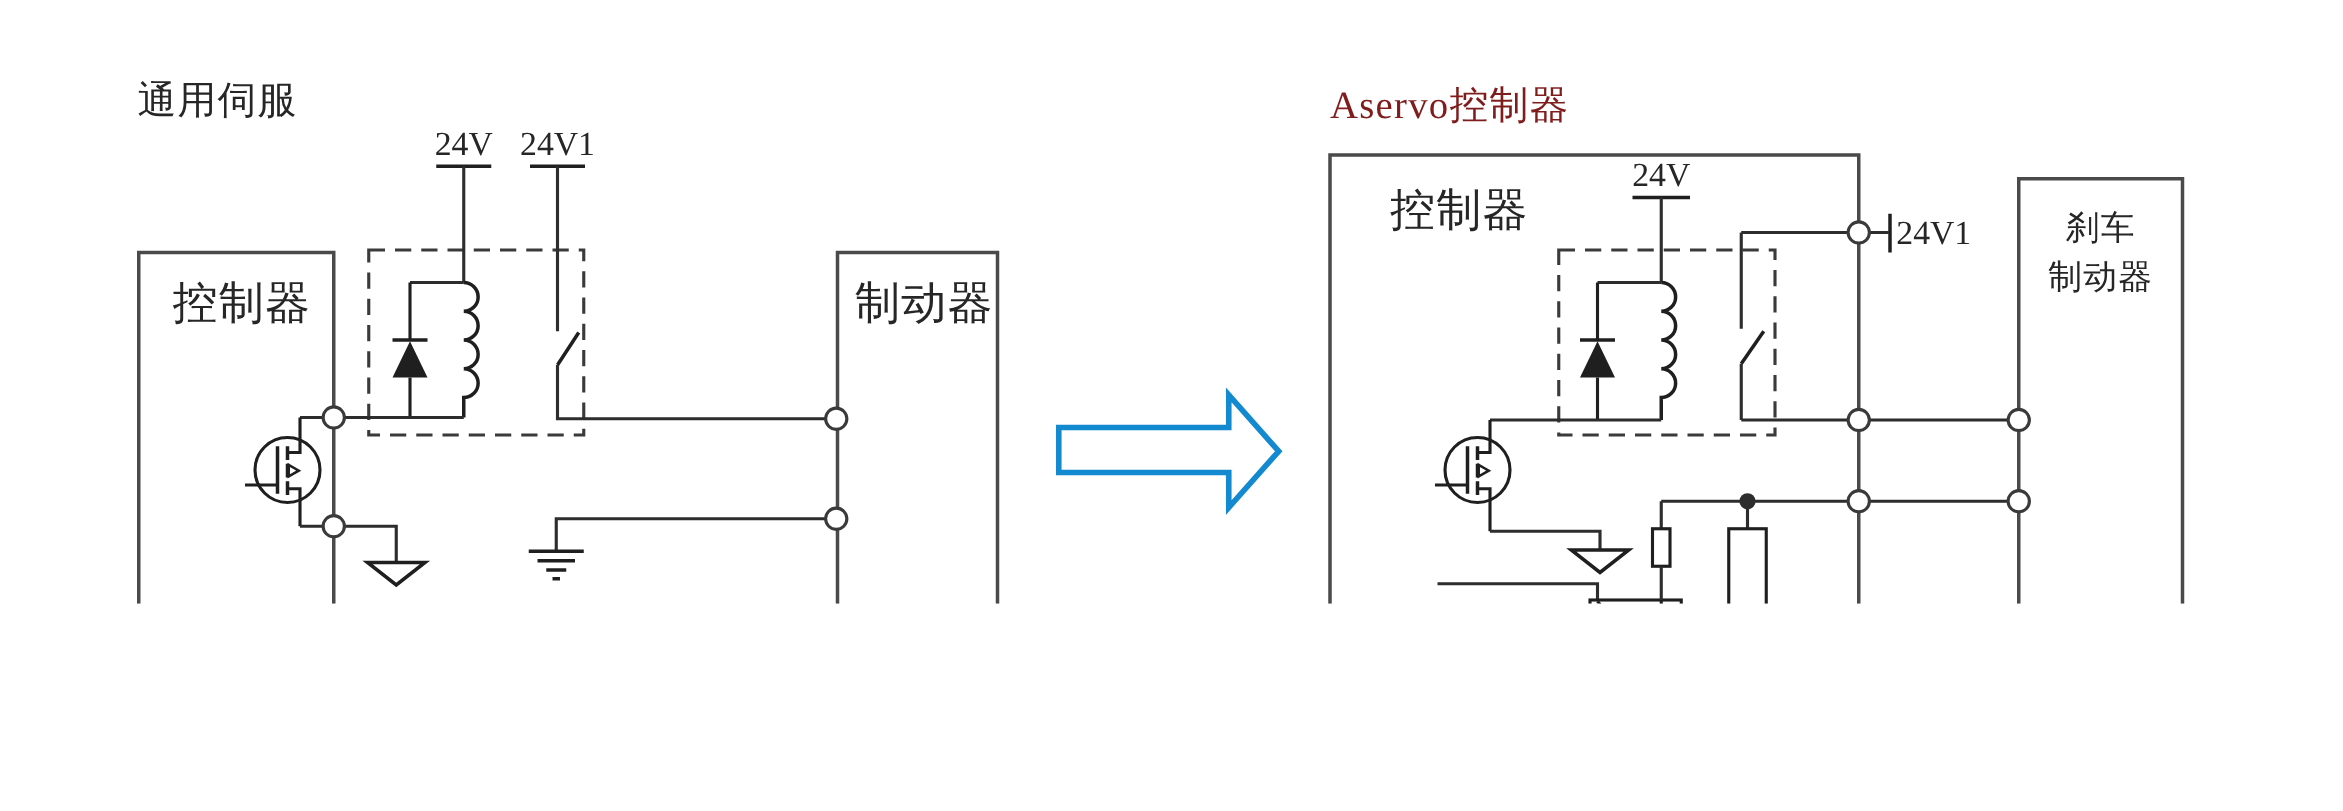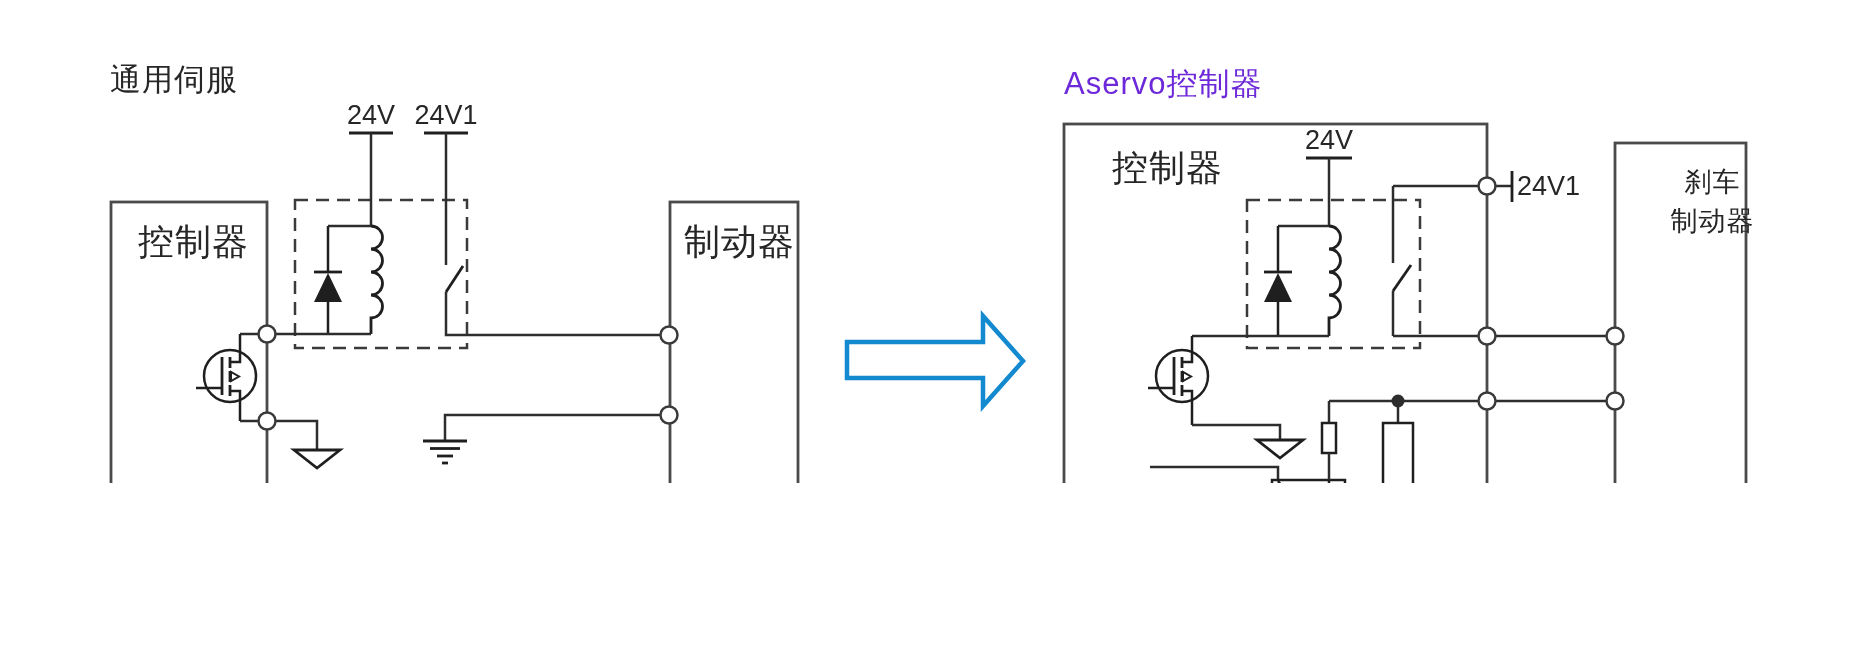--- a/index.html
+++ b/index.html
@@ -1,31 +1,31 @@
 <!DOCTYPE html>
 <html><head>
 <meta charset="utf-8">
 <style>
   html,body{margin:0;padding:0;background:#ffffff;}
   .canvas{
     position:relative;
     width:1874px;height:483px;
     background:#ffffff;
-    font-family:Liberation Sans, sans-serif;
+    font-family:Liberation Serif, serif;
     overflow:hidden;
   }
   .canvas svg{position:absolute;left:0;top:0;}
   .lbl{
     position:absolute;
     color:#262626;
     line-height:1;
     white-space:nowrap;
   }
   .title{font-size:31px;letter-spacing:1px;}
-  .title-blue{color:#6d28d9;}
+  .title-blue{color:#7f1d1d;}
   .boxlabel{font-size:36px;letter-spacing:1px;}
   .supply{font-size:27px;}
   .center-x{transform:translateX(-50%);}
   .brake2{
     position:absolute;
     width:131px;
     text-align:center;
     font-size:27px;
     line-height:39px;
     color:#262626;
@@ -225,18 +225,18 @@
   <div class="lbl boxlabel" style="left:138px;top:224px;">控制器</div>
   <div class="lbl boxlabel" style="left:684px;top:224px;">制动器</div>
 
   <div class="lbl supply center-x" style="left:371px;top:102px;">24V</div>
   <div class="lbl supply center-x" style="left:446px;top:102px;">24V1</div>
 
   <div class="lbl boxlabel" style="left:1112px;top:150px;">控制器</div>
   <div class="lbl supply center-x" style="left:1329px;top:127px;">24V</div>
   <div class="lbl supply" style="left:1517px;top:173px;">24V1</div>
 
-  <div class="brake2" style="left:1615px;top:163px;padding-left:32px;">
+  <div class="brake2" style="left:1615px;top:163px;">
     <div>刹车</div>
     <div>制动器</div>
   </div>
 
 </div>
 
 </body></html>

